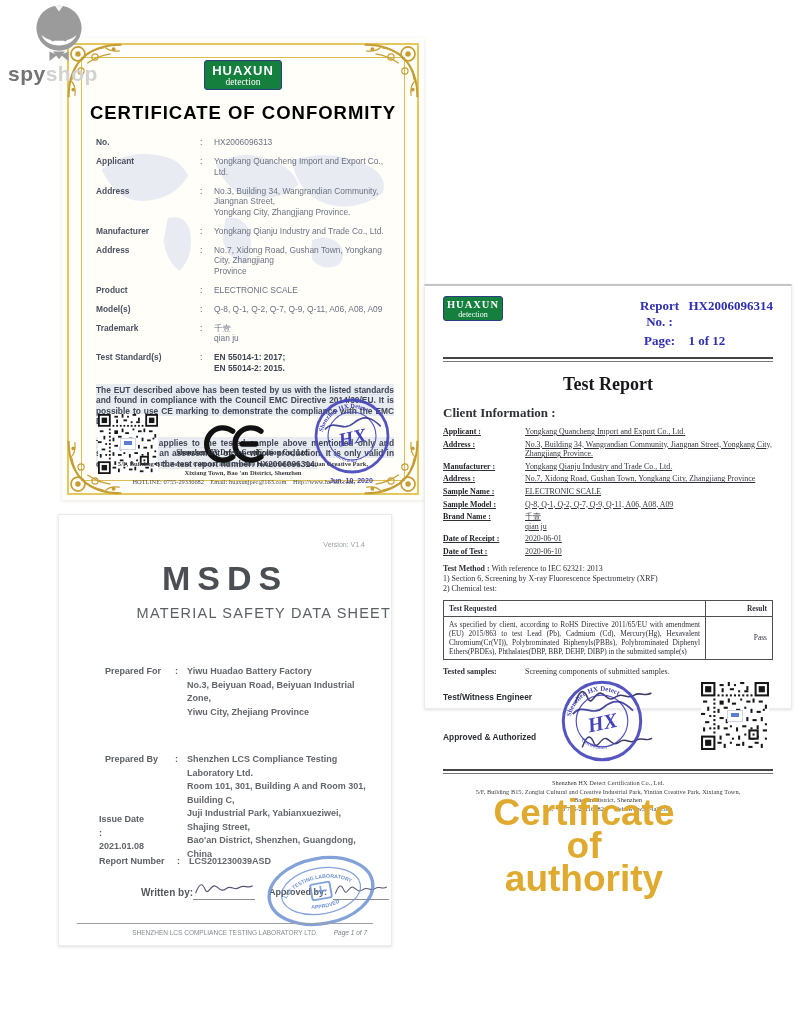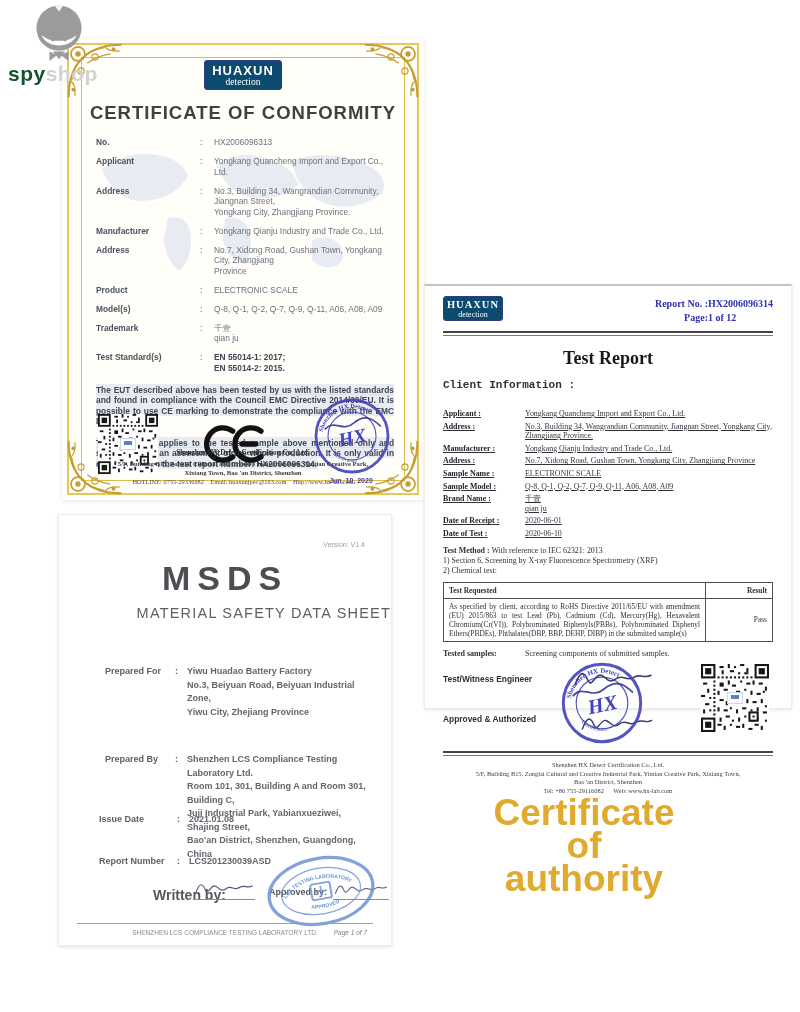--- a/index.html
+++ b/index.html
@@ -3,45 +3,45 @@
 <meta charset="utf-8">
 <style>
   html,body{margin:0;padding:0;width:800px;height:1012px;background:#ffffff;overflow:hidden;
             font-family:"Liberation Sans",sans-serif;}
   #canvas{position:relative;width:800px;height:1012px;background:#fff;}
 
   
   #spylogo{position:absolute;left:8px;top:2px;width:116px;z-index:9;}
   #spylogo .mascot{display:block;width:58px;height:66px;margin-left:22px;}
   #spylogo .brand{font-size:21px;font-weight:700;letter-spacing:.5px;margin-top:-6px;}
-  #spylogo .spy{color:#14532d;}
+  #spylogo .spy{color:#737373;}
   #spylogo .shop{color:#d2d2d2;}
 
   
   #coc{position:absolute;left:62px;top:38px;width:362px;height:462px;background:#fffef9;
        box-shadow:0 1px 4px rgba(0,0,0,.10);}
   .coc-outer{position:absolute;inset:5px;border:2px solid #e4c75d;}
   .coc-inner{position:absolute;inset:19px;border:1px solid #dcbd4e;}
   .corner{position:absolute;width:62px;height:62px;color:#c59d33;}
   .corner.tl{left:2px;top:2px;}
   .corner.tr{right:2px;top:2px;transform:scaleX(-1);}
   .corner.bl{left:2px;bottom:2px;transform:scaleY(-1);}
   .corner.br{right:2px;bottom:2px;transform:scale(-1,-1);}
   .mapwm{position:absolute;left:22px;top:96px;width:318px;height:230px;opacity:.55;}
 
-  .badge{position:relative;margin:22px auto 0;width:76px;background:#0c4a6e;border:1px solid #2c3c85;
+  .badge{position:relative;margin:22px auto 0;width:76px;background:#15803d;border:1px solid #2c3c85;
          border-radius:3px;text-align:center;color:#fff;padding:3px 0 2px;z-index:2;}
   .badge .b1{font-size:13px;font-weight:800;letter-spacing:1px;line-height:13px;}
   .badge .b2{font-size:9.5px;line-height:10px;font-family:"Liberation Serif",serif;}
   .badge.small{margin:0;width:58px;padding:2px 0 1px;}
   .badge.small .b1{font-size:10.5px;line-height:11px;}
   .badge.small .b2{font-size:8px;line-height:9px;}
 
   #coc h1{position:relative;margin:12px 0 0;text-align:center;font-size:18.5px;letter-spacing:1px;
-          color:#404040;font-weight:800;z-index:2;}
+          color:#000000;font-weight:800;z-index:2;}
   .cfields{position:relative;margin:13px 34px 0 34px;z-index:2;}
   .crow{display:flex;margin-bottom:8.5px;}
   .clabel{width:104px;flex:none;font-size:8.4px;font-weight:700;color:#4b5160;line-height:10.5px;}
   .ccolon{width:14px;flex:none;font-size:8.4px;color:#4b5160;line-height:10.5px;}
   .ccolon::before{content:":";}
   .cval{flex:1;font-size:8.4px;color:#6b7180;line-height:10.5px;white-space:pre-line;}
   .cval.strong{font-weight:700;color:#3f4554;}
   .cpara{position:relative;margin:11px 30px 0 34px;font-size:8.4px;line-height:10.6px;
          text-align:justify;color:#3f4554;font-weight:600;z-index:2;}
   .cpara span{background:rgba(198,209,231,.40);box-decoration-break:clone;padding:.5px 0;}
@@ -69,26 +69,26 @@
   #authority{position:absolute;left:458px;top:796px;width:252px;text-align:center;
              color:#dfaa2e;font-size:37px;font-weight:600;line-height:33px;}
   #authority span{display:block;}
 
   
   #report{position:absolute;left:424px;top:284px;width:366px;height:422px;background:#fff;
           border:1px solid #ececec;border-top:2px solid #c4c4c4;box-shadow:0 1px 3px rgba(0,0,0,.12);
           font-family:"Liberation Serif",serif;color:#2e3138;padding:0;}
   .rpad{position:absolute;left:18px;right:18px;top:10px;}
   .rhead{display:flex;justify-content:space-between;align-items:flex-start;}
-  .rno{font-size:10px;font-weight:700;color:#2f2fb2;text-align:right;margin-top:2px;}
+  .rno{font-size:13px;font-weight:700;color:#2f2fb2;text-align:center;margin-top:2px;}
   .rno .row{display:flex;margin-bottom:3px;}
   .rno .lab{width:58px;}
   .dline{height:2px;border-top:2px solid #454545;border-bottom:1px solid #7a7a7a;margin-top:5px;}
   .rtitle{text-align:center;font-size:18px;font-weight:800;margin:12px 0 10px;color:#17181c;}
-  .rclient{font-size:11px;font-weight:700;margin-bottom:18px;font-family:Liberation Mono, monospace;}
+  .rclient{font-size:13px;font-weight:700;margin-bottom:6px;}
   .rrow{display:flex;margin-bottom:3px;text-decoration:underline;}
   .rlabel{width:82px;flex:none;font-size:7.9px;font-weight:700;line-height:9.6px;color:#23252b;}
   .rval{flex:1;font-size:7.9px;line-height:9.6px;color:#33363d;white-space:pre-line;}
   .rmethod{margin-top:7px;font-size:7.9px;line-height:10px;}
   .rmethod b{font-weight:700;}
   .rtable{width:100%;border-collapse:collapse;margin:6px 0 7px;}
   .rtable th,.rtable td{border:1px solid #4f4f4f;font-size:7.4px;padding:3px 5px;vertical-align:middle;}
   .rtable th{text-align:left;font-weight:700;}
   .rtable th.res,.rtable td.res{width:56px;text-align:right;}
   .rtable td.req{line-height:9.2px;text-align:justify;}
@@ -114,24 +114,24 @@
           font-weight:800;letter-spacing:7px;color:#4b4f54;}
   .msub{position:absolute;left:0;right:0;top:90px;text-align:right;font-size:14.5px;
         letter-spacing:1.2px;color:#5c6065;}
   .mblock{position:absolute;left:46px;right:20px;display:flex;}
   .mblock.for{top:150px;} .mblock.by{top:238px;}
   .mlabel{width:70px;flex:none;font-size:9px;font-weight:700;color:#5c6065;line-height:13.5px;}
   .mcolon{width:12px;flex:none;font-size:9px;font-weight:700;line-height:13.5px;}
   .mcolon::before{content:":";}
   .mval{flex:1;font-size:9px;font-weight:700;color:#62666b;line-height:13.5px;white-space:pre-line;}
   .mrow{position:absolute;left:40px;display:flex;}
-  .mrow.issue{top:298px;} .mrow.repno{top:340px;}
+  .mrow.issue{top:298px;flex-direction:column;} .mrow.repno{top:340px;}
   .mrow .mlabel{width:78px;}
   .sigrow{position:absolute;left:82px;top:362px;right:20px;height:40px;}
-  .wlab{position:absolute;left:0;top:10px;font-size:14px;font-weight:700;margin-left:12px;}
+  .wlab{position:absolute;left:0;top:10px;font-size:10px;font-weight:700;}
   .wsig{position:absolute;left:52px;top:0;width:62px;height:22px;color:#555577;
         border-bottom:1px solid #8a8f94;}
   .alab{position:absolute;left:128px;top:10px;font-size:9px;font-weight:700;}
   .asig{position:absolute;left:192px;top:2px;width:56px;height:20px;color:#555577;
         border-bottom:1px solid #8a8f94;}
   .lcsstamp{position:absolute;right:-6px;top:-22px;width:112px;height:72px;transform:rotate(-10deg);}
   .mfootline{position:absolute;left:18px;right:18px;top:408px;border-top:1px solid #9aa0a5;}
   .mfoot{position:absolute;left:18px;right:18px;top:414px;font-size:6.5px;color:#868b90;
          display:flex;justify-content:center;}
   .mpage{position:absolute;right:24px;top:414px;font-size:6.5px;font-style:italic;color:#7d8287;}

